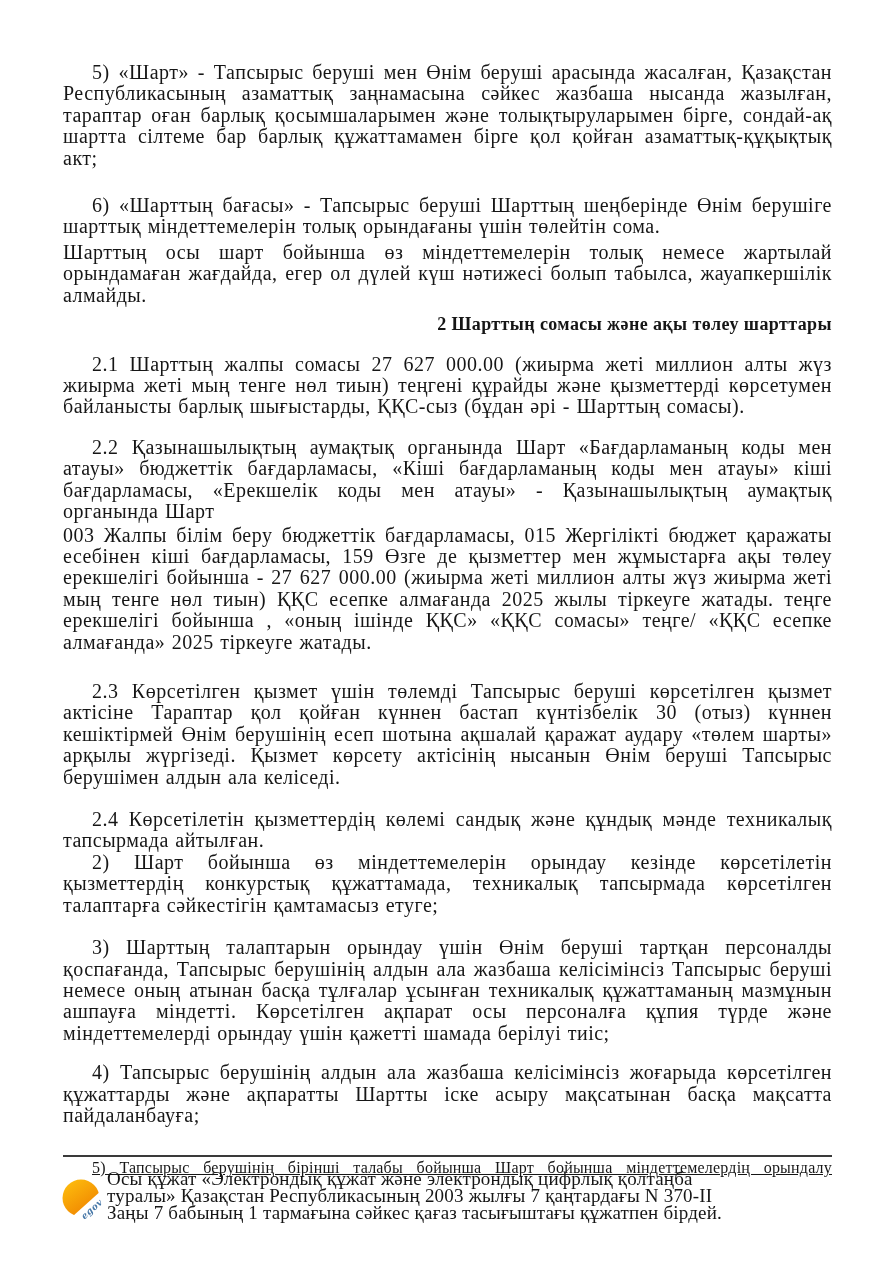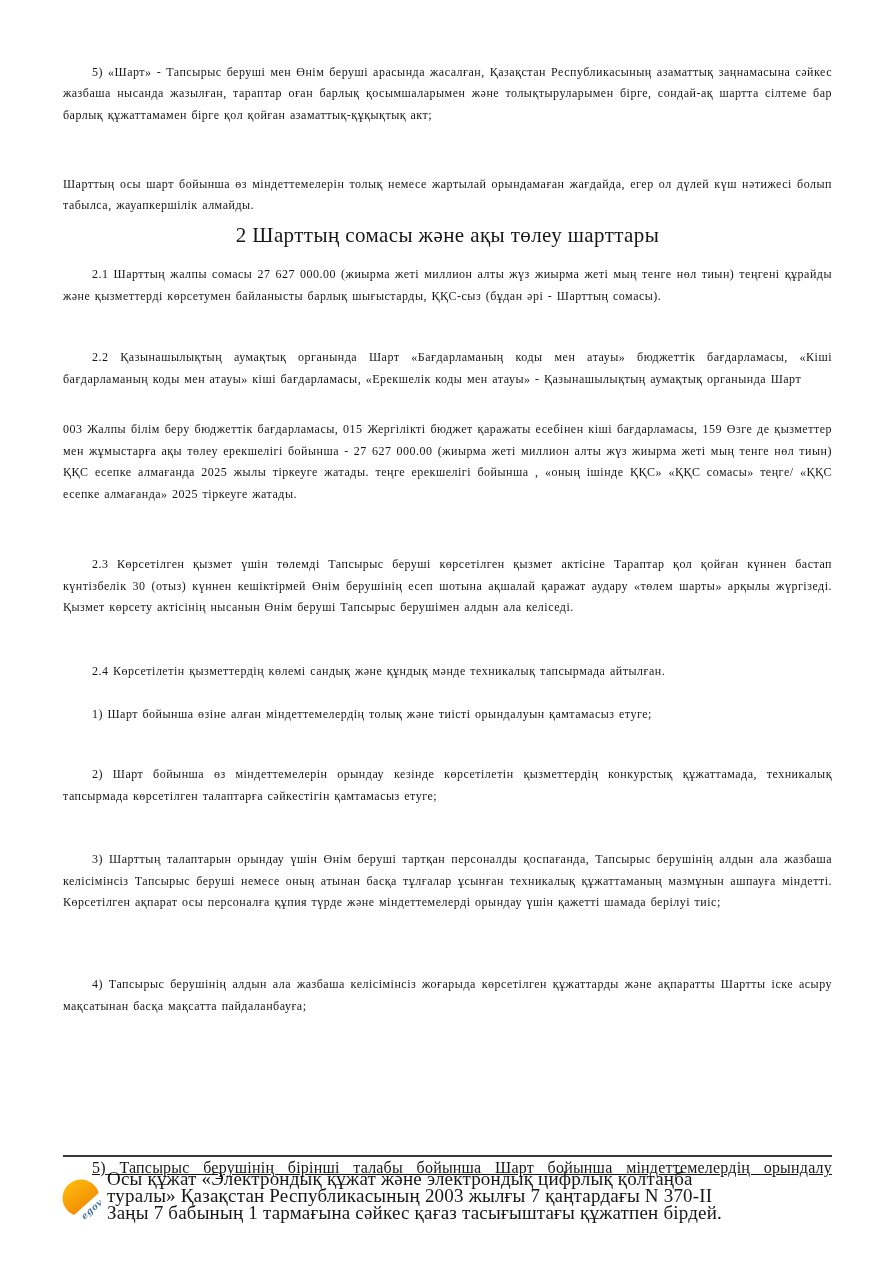--- a/index.html
+++ b/index.html
@@ -15,49 +15,49 @@
     width: 893px; height: 1263px;
     background: #ffffff;
   }
   .content {
     position: absolute;
     left: 63px; top: 62px;
     width: 769px;
   }
   .para {
     margin: 0;
-    font-size: 12px;
+    font-size: 20px;
     line-height: 21.4px;
     text-align: justify;
     text-indent: 29px;
     letter-spacing: 0.5px;
     word-spacing: 1px;
   }
   .noindent { text-indent: 0; }
 
   .p-def5   { min-height: 86px;  margin-bottom: 26px; }
   .p-def6   { min-height: 43px;  margin-bottom: 0; }
   .p-fm     { min-height: 43px;  margin-top: 4px; margin-bottom: 0; }
   .p-21     { min-height: 64px;  margin-bottom: 19px; }
-  .p-22a    { min-height: 64px;  margin-bottom: 8px; }
+  .p-22a    { min-height: 64px;  margin-bottom: 2px; }
   .p-22b    { min-height: 107px; margin-bottom: 28px; }
   .p-23     { min-height: 86px;  margin-bottom: 21px; }
   .p-24     { min-height: 43px;  margin-bottom: 0; }
   .p-31     { min-height: 21px;  margin-bottom: 17px; }
   .p-ob1    { min-height: 43px;  margin-bottom: 17px; }
   .p-ob2    { min-height: 64px;  margin-bottom: 21px; }
   .p-ob3    { min-height: 107px; margin-bottom: 18px; }
   .p-ob4    { min-height: 43px;  margin-bottom: 16px; }
 
   .heading {
     margin: 0;
-    font-size: 21px;
+    font-size: 18px;
     line-height: 21.4px;
-    font-weight: normal;
-    text-align: center;
+    font-weight: bold;
+    text-align: right;
     letter-spacing: 0.4px;
   }
   .h-sec2 { margin-top: 8px; margin-bottom: 18px; }
   .h-sec3 { margin-top: 9px; margin-bottom: 20px; }
 
   
   .clause-cut {
     position: absolute;
     left: 63px; top: 1157px;
     width: 769px;
@@ -94,38 +94,38 @@
   }
 </style>
 </head>
 <body>
 
 <div class="page">
 
   <div class="content">
     <p class="para p-def5">5) «Шарт» - Тапсырыс беруші мен Өнім беруші арасында жасалған, Қазақстан Республикасының азаматтық заңнамасына сәйкес жазбаша нысанда жазылған, тараптар оған барлық қосымшаларымен және толықтыруларымен бірге, сондай-ақ шартта сілтеме бар барлық құжаттамамен бірге қол қойған азаматтық-құқықтық акт;</p>
 
+    <p class="para p-def6">6) «Шарттың бағасы» - Тапсырыс беруші Шарттың шеңберінде Өнім берушіге шарттық міндеттемелерін толық орындағаны үшін төлейтін сома.</p>
 
     <p class="para p-fm noindent">Шарттың осы шарт бойынша өз міндеттемелерін толық немесе жартылай орындамаған жағдайда, егер ол дүлей күш нәтижесі болып табылса, жауапкершілік алмайды.</p>
 
     <h2 class="heading h-sec2">2 Шарттың сомасы және ақы төлеу шарттары</h2>
 
     <p class="para p-21">2.1 Шарттың жалпы сомасы 27 627 000.00 (жиырма жеті миллион алты жүз жиырма жеті мың тенге нөл тиын) теңгені құрайды және қызметтерді көрсетумен байланысты барлық шығыстарды, ҚҚС-сыз (бұдан әрі - Шарттың сомасы).</p>
 
     <p class="para p-22a">2.2 Қазынашылықтың аумақтық органында Шарт «Бағдарламаның коды мен атауы» бюджеттік бағдарламасы, «Кіші бағдарламаның коды мен атауы» кіші бағдарламасы, «Ерекшелік коды мен атауы» - Қазынашылықтың аумақтық органында Шарт</p>
 
     <p class="para p-22b noindent">003 Жалпы білім беру бюджеттік бағдарламасы, 015 Жергілікті бюджет қаражаты есебінен кіші бағдарламасы, 159 Өзге де қызметтер мен жұмыстарға ақы төлеу ерекшелігі бойынша - 27 627 000.00 (жиырма жеті миллион алты жүз жиырма жеті мың тенге нөл тиын) ҚҚС есепке алмағанда 2025 жылы тіркеуге жатады. теңге ерекшелігі бойынша , «оның ішінде ҚҚС» «ҚҚС сомасы» теңге/ «ҚҚС есепке алмағанда» 2025 тіркеуге жатады.</p>
 
     <p class="para p-23">2.3 Көрсетілген қызмет үшін төлемді Тапсырыс беруші көрсетілген қызмет актісіне Тараптар қол қойған күннен бастап күнтізбелік 30 (отыз) күннен кешіктірмей Өнім берушінің есеп шотына ақшалай қаражат аудару «төлем шарты» арқылы жүргізеді. Қызмет көрсету актісінің нысанын Өнім беруші Тапсырыс берушімен алдын ала келіседі.</p>
 
     <p class="para p-24">2.4 Көрсетілетін қызметтердің көлемі сандық және құндық мәнде техникалық тапсырмада айтылған.</p>
 
 
 
-    <p class="para p-ob1">1) Шарт бойынша өзіне алған міндеттемелердің толық және тиісті орындалуын қамтамасыз етуге;</p>
 
     <p class="para p-ob2">2) Шарт бойынша өз міндеттемелерін орындау кезінде көрсетілетін қызметтердің конкурстық құжаттамада, техникалық тапсырмада көрсетілген талаптарға сәйкестігін қамтамасыз етуге;</p>
 
     <p class="para p-ob3">3) Шарттың талаптарын орындау үшін Өнім беруші тартқан персоналды қоспағанда, Тапсырыс берушінің алдын ала жазбаша келісімінсіз Тапсырыс беруші немесе оның атынан басқа тұлғалар ұсынған техникалық құжаттаманың мазмұнын ашпауға міндетті. Көрсетілген ақпарат осы персоналға құпия түрде және міндеттемелерді орындау үшін қажетті шамада берілуі тиіс;</p>
 
     <p class="para p-ob4">4) Тапсырыс берушінің алдын ала жазбаша келісімінсіз жоғарыда көрсетілген құжаттарды және ақпаратты Шартты іске асыру мақсатынан басқа мақсатта пайдаланбауға;</p>
   </div>
 
   <p class="clause-cut">5) Тапсырыс берушінің бірінші талабы бойынша Шарт бойынша міндеттемелердің орындалу</p>
 

